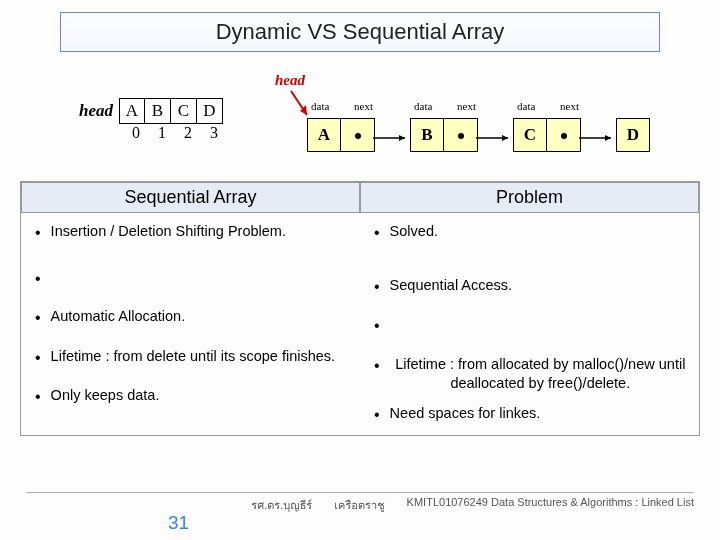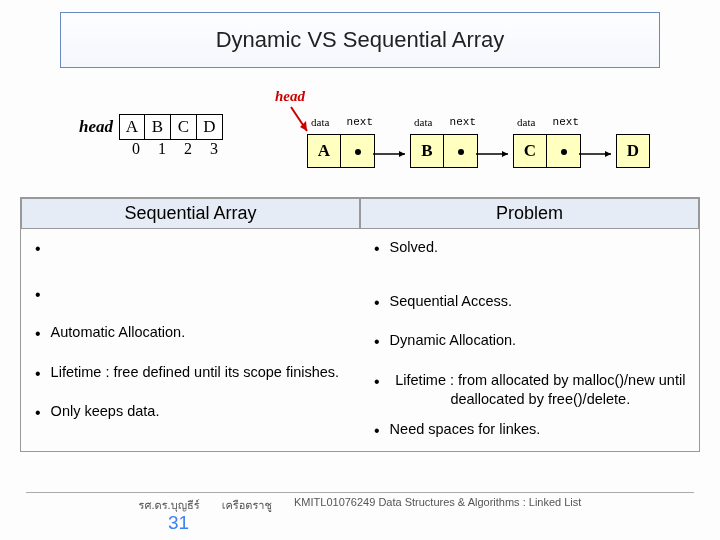--- a/index.html
+++ b/index.html
@@ -4,21 +4,21 @@
 <style>
   * { margin: 0; padding: 0; box-sizing: border-box; }
   body { width: 720px; height: 540px; background: #fdfdfd; font-family: Arial, sans-serif; position: relative; }
   
   .title-bar {
     margin: 12px 60px 0 60px;
     border: 1px solid #6a8abf;
     background: linear-gradient(#fdfeff, #f4f7fc);
     text-align: center;
     font-size: 22px;
-    padding: 14px 0;
+    padding: 6px 0;
     color: #222;
   }
   
   .diagrams {
     display: flex;
     justify-content: space-between;
     margin: 20px 35px 14px 75px;
     align-items: center;
   }
   
@@ -29,36 +29,36 @@
   .cell + .cell { border-left: none; }
   .idx-row { display: flex; margin-left: 48px; }
   .idx { width: 26px; text-align: center; font-family: 'Times New Roman', serif; font-size: 16px; }
   
   .linked { position: relative; width: 410px; height: 95px; }
   .ll-head { position: absolute; left: 0; top: 0; font-family: 'Times New Roman', serif; font-weight: bold; font-style: italic; font-size: 15px; color: #c00; }
   .ll-head svg { position: absolute; left: 14px; top: 17px; }
   .node { position: absolute; top: 46px; width: 68px; height: 34px; display: flex; }
   .node .lbl { position: absolute; top: -18px; font-family: 'Times New Roman', serif; font-size: 11px; }
   .node .lbl.data { left: 4px; }
-  .node .lbl.next { right: 2px; font-family: Liberation Mono, monospace; }
+  .node .lbl.next { right: 2px; }
   .n-data { width: 34px; height: 34px; border: 1px solid #000; background: #ffffc0; display: flex; align-items: center; justify-content: center; font-family: 'Times New Roman', serif; font-weight: bold; font-size: 17px; }
   .n-next { width: 34px; height: 34px; border: 1px solid #000; border-left: none; background: #ffffc0; position: relative; }
   .dot { width: 6px; height: 6px; background: #000; border-radius: 50%; position: absolute; left: 14px; top: 14px; }
   .link-arrow { position: absolute; top: 61px; }
   
   .compare { margin: 0 20px; display: flex; border: 1px solid #999; text-align: center; }
   .col { width: 50%; }
   .col-head { background: #e6ecf5; border: 1px solid #999; padding: 4px 10px; font-size: 18px; }
   .items { padding: 4px 0 4px 0; }
   .item { display: flex; padding: 5px 8px 5px 14px; font-size: 14.5px; line-height: 1.35; }
   .bullet { font-size: 16px; margin-right: 10px; flex-shrink: 0; }
   .gap-sm { height: 8px; }
   .gap-md { height: 14px; }
   
-  .footer { position: absolute; bottom: 26px; left: 0; right: 0; border-top: 1px solid #aaa; margin: 0 26px; display: flex; justify-content: center; font-size: 11px; color: #555; padding-top: 3px; }
+  .footer { position: absolute; bottom: 26px; left: 0; right: 0; border-top: 1px solid #aaa; margin: 0 26px; display: flex; justify-content: flex-end; font-size: 11px; color: #555; padding-top: 3px; }
   .f-left { display: flex; gap: 22px; }
   .pagenum { position: absolute; bottom: 6px; left: 168px; font-size: 19px; color: #3b82f6; }
 </style>
 </head>
 <body>
 
 <div class="title-bar">Dynamic  VS  Sequential Array</div>
 
 <div class="diagrams">
   <div class="seq-array">
@@ -126,34 +126,35 @@
     </div>
   </div>
 </div>
 
 <div class="compare">
   <div class="col">
     <div class="col-head">Sequential Array</div>
     <div class="items">
       <div class="item">
           <span class="bullet">•</span>
+          <span>Insertion / Deletion Shifting Problem.</span>
         </div>
       <div class="gap-md"></div>
       <div class="item">
           <span class="bullet">•</span>
         </div>
       <div class="gap-sm"></div>
       <div class="item">
           <span class="bullet">•</span>
           <span>Automatic Allocation.</span>
         </div>
       <div class="gap-sm"></div>
       <div class="item">
           <span class="bullet">•</span>
-          <span>Lifetime : free defined until its scope finishes.</span>
+          <span>Lifetime : from delete until its scope finishes.</span>
         </div>
       <div class="gap-sm"></div>
       <div class="item">
           <span class="bullet">•</span>
           <span>Only keeps data.</span>
         </div>
     </div>
   </div>
   <div class="col">
     <div class="col-head">Problem</div>
@@ -164,21 +165,20 @@
         </div>
       <div class="gap-md"></div>
       <div class="gap-sm"></div>
       <div class="item">
           <span class="bullet">•</span>
           <span>Sequential Access.</span>
         </div>
       <div class="gap-sm"></div>
       <div class="item">
           <span class="bullet">•</span>
-          <span>Dynamic Allocation.</span>
         </div>
       <div class="gap-sm"></div>
       <div class="item">
           <span class="bullet">•</span>
           <span>Lifetime : from allocated by malloc()/new until deallocated by free()/delete.</span>
         </div>
       <div class="item">
           <span class="bullet">•</span>
           <span>Need spaces for linkes.</span>
         </div>

